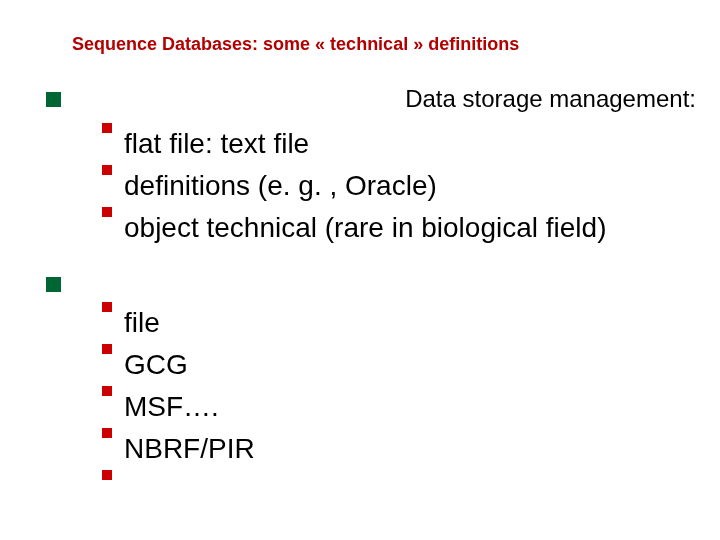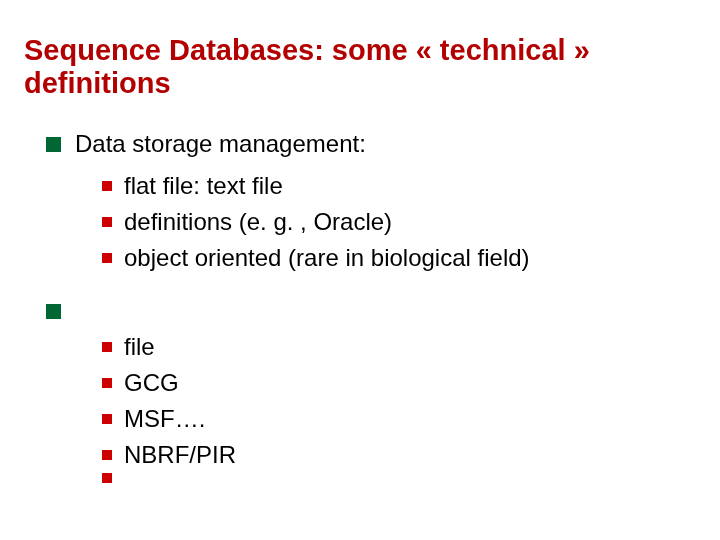--- a/index.html
+++ b/index.html
@@ -9,48 +9,49 @@
     height: 540px;
     background: #fff;
     font-family: "Comic Sans MS", "Comic Sans", cursive, sans-serif;
     color: #000;
   }
   .slide {
     padding: 34px 24px 0 24px;
   }
   .title {
     color: #b30000;
-    font-size: 29px;
+    font-size: 18px;
     font-weight: bold;
     margin-bottom: 30px;
+    margin-left: 48px;
   }
   .section {
     margin-left: 22px;
     margin-bottom: 28px;
   }
   .section-head {
     display: flex;
     align-items: center;
     font-size: 24px;
     margin-bottom: 10px;
+    justify-content: space-between;
   }
   .big-bullet {
     width: 15px;
     height: 15px;
     background: #006633;
     margin-right: 14px;
     flex-shrink: 0;
   }
   .items {
     margin-left: 56px;
   }
   .item {
     display: flex;
-    align-items: center;
-    font-size: 24px;
+    font-size: 28px;
     line-height: 1.5;
   }
   .small-bullet {
     width: 10px;
     height: 10px;
     background: #cc0000;
     margin-right: 12px;
     flex-shrink: 0;
   }
 </style>
@@ -69,21 +70,21 @@
       <div class="item">
         <span class="small-bullet"></span>
         <span>flat file: text file</span>
       </div>
       <div class="item">
         <span class="small-bullet"></span>
         <span>definitions (e. g. , Oracle)</span>
       </div>
       <div class="item">
         <span class="small-bullet"></span>
-        <span>object oriented (rare in biological field)</span>
+        <span>object technical (rare in biological field)</span>
       </div>
     </div>
   </div>
 
   <div class="section">
     <div class="section-head">
       <span class="big-bullet"></span>
     </div>
     <div class="items">
       <div class="item">

